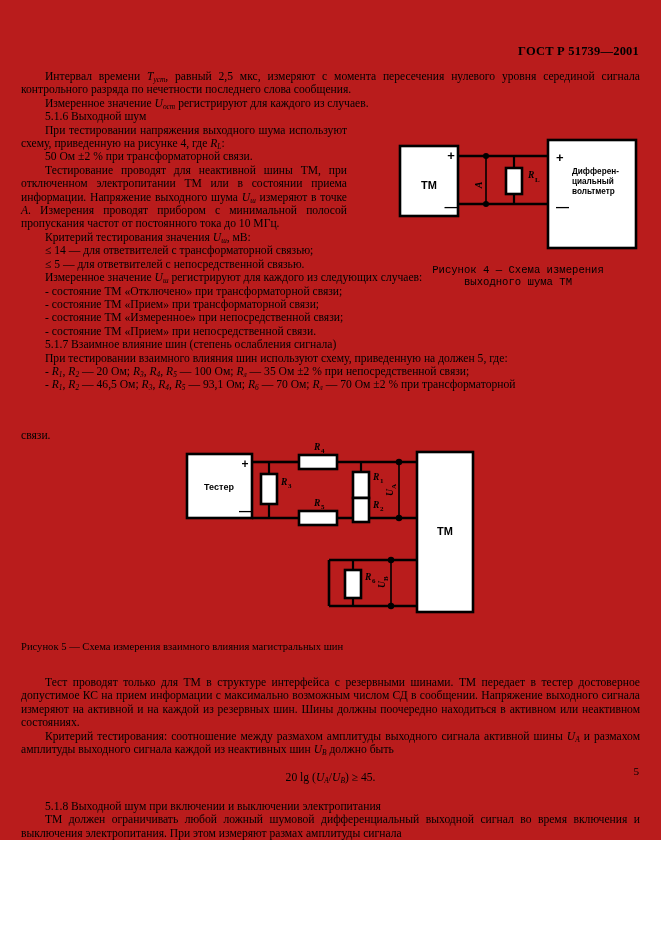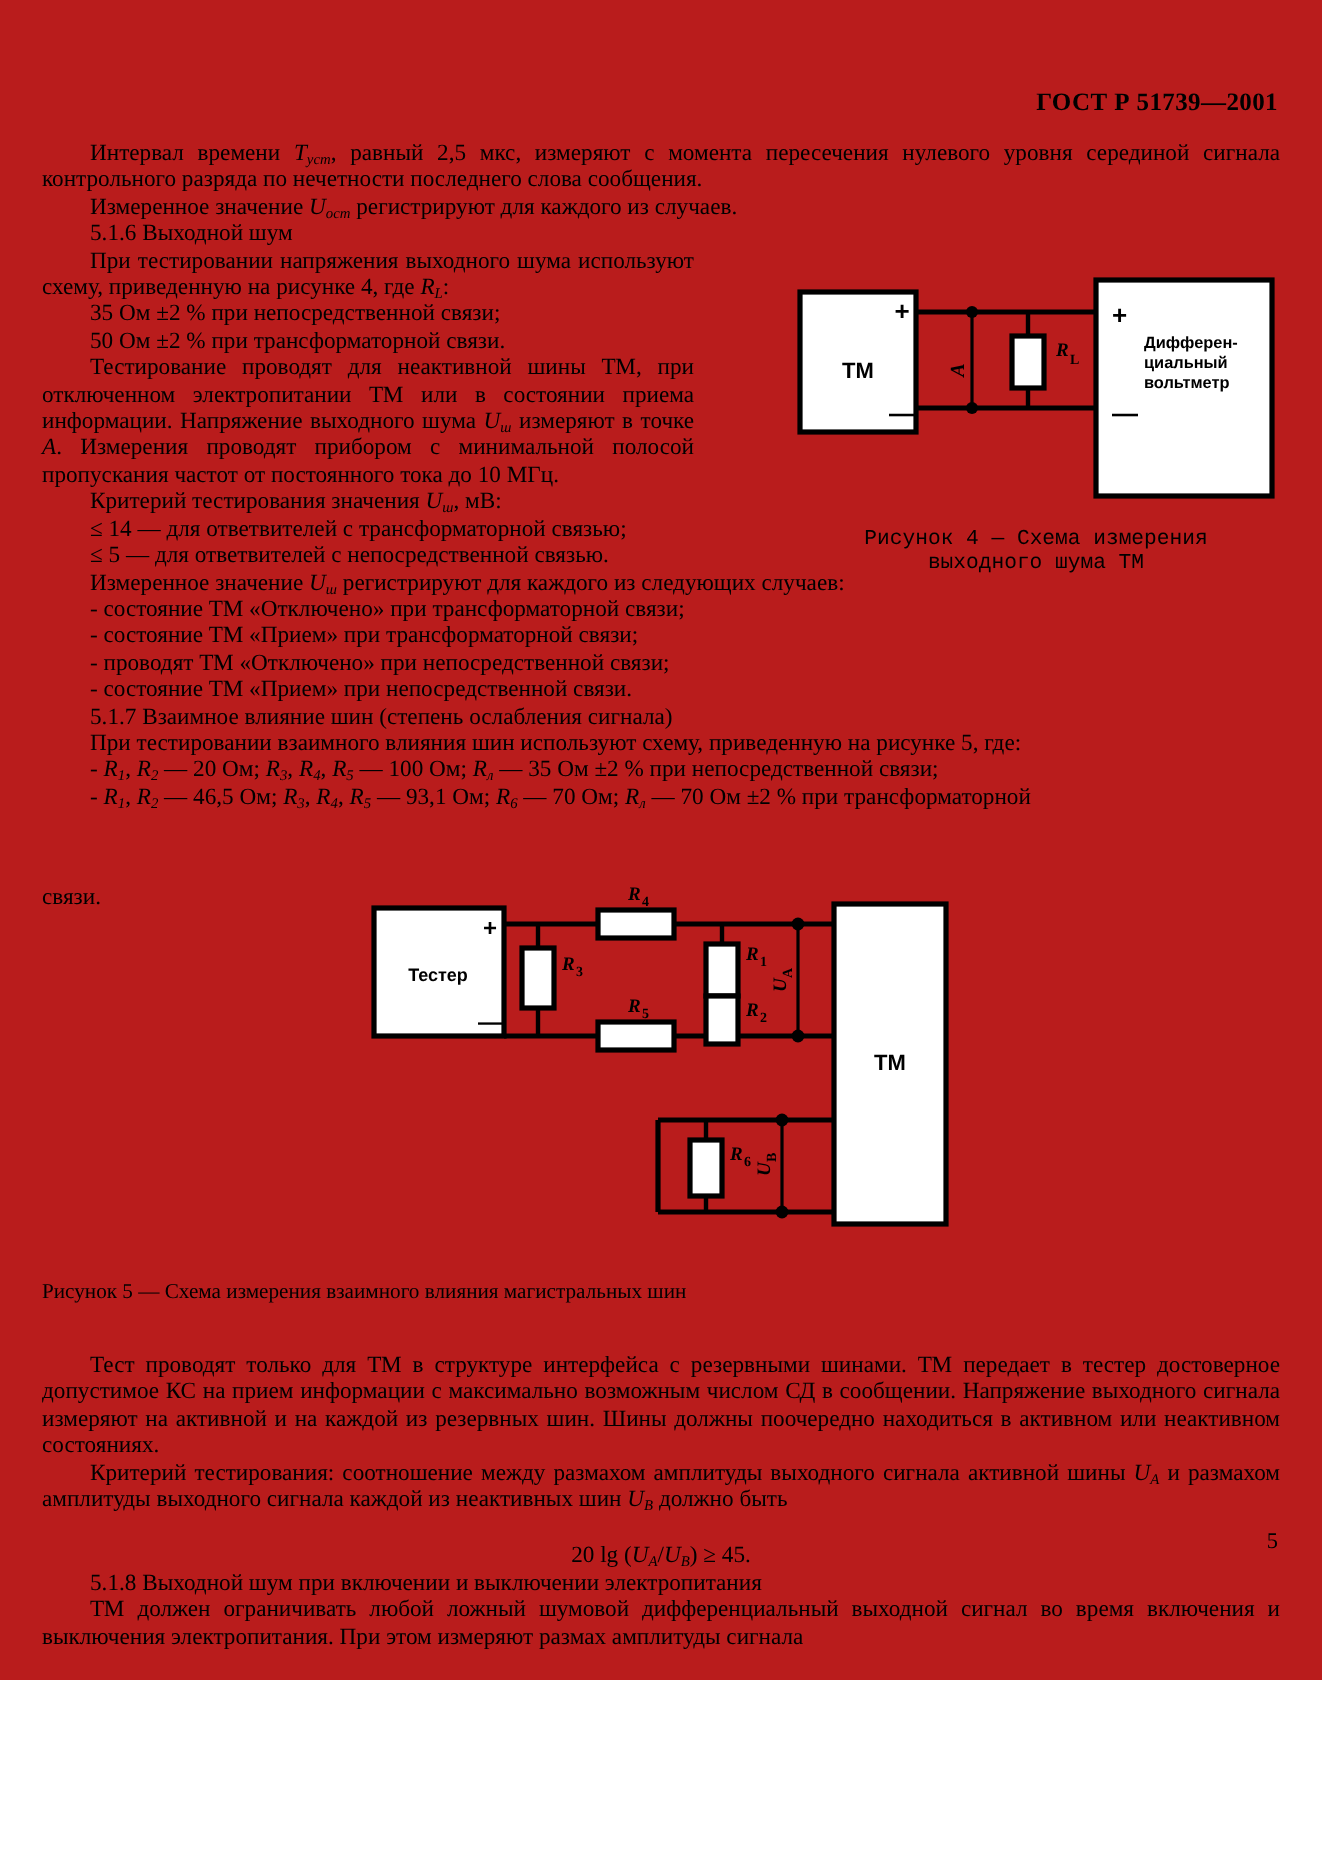--- a/index.html
+++ b/index.html
@@ -130,21 +130,20 @@
       <span>регистрируют для каждого из случаев.</span>
     </p>
 
     <p class="ind">5.1.6  Выходной шум</p>
 
     <div class="col-left">
       <p class="ind">
         <span>При тестировании напряжения выходного шума используют схему, приведенную на рисунке 4, где</span>
         <i class="nowrap"><span>R</span><sub>L</sub></i><span>:</span>
       </p>
-      <p class="ind">35 Ом ±2 % при непосредственной связи;</p>
       <p class="ind">50 Ом ±2 % при трансформаторной связи.</p>
       <p class="ind">
         <span>Тестирование проводят для неактивной шины ТМ, при отключенном электропитании ТМ или в состоянии приема информации. Напряжение выходного шума</span>
         <i class="nowrap"><span>U</span><sub>ш</sub></i>
         <span>измеряют в точке</span>
         <i>A</i><span>. Измерения проводят прибором с минимальной полосой пропускания частот от постоянного тока до 10 МГц.</span>
       </p>
     </div>
 
     <p class="ind">
@@ -156,25 +155,25 @@
       <p class="ind">≤ 5 — для ответвителей с непосредственной связью.</p>
     </div>
 
     <p class="ind">
       <span>Измеренное значение</span>
       <i class="nowrap"><span>U</span><sub>ш</sub></i>
       <span>регистрируют для каждого из следующих случаев:</span>
     </p>
     <p class="ind">- состояние ТМ «Отключено» при трансформаторной связи;</p>
     <p class="ind">- состояние ТМ «Прием» при трансформаторной связи;</p>
-    <p class="ind">- проводят ТМ «Отключено» при непосредственной связи;</p>
+    <p class="ind">- состояние ТМ «Измеренное» при непосредственной связи;</p>
     <p class="ind">- состояние ТМ «Прием» при непосредственной связи.</p>
 
     <p class="ind">5.1.7  Взаимное влияние шин (степень ослабления сигнала)</p>
-    <p class="ind">При тестировании взаимного влияния шин используют схему, приведенную на рисунке 5, где:</p>
+    <p class="ind">При тестировании взаимного влияния шин используют схему, приведенную на должен 5, где:</p>
 
     <p class="ind"><span>- </span><i><span>R</span><sub>1</sub></i><span>, </span><i><span>R</span><sub>2</sub></i><span> — 20 Ом; </span><i><span>R</span><sub>3</sub></i><span>, </span><i><span>R</span><sub>4</sub></i><span>, </span><i><span>R</span><sub>5</sub></i><span> — 100 Ом; </span><i><span>R</span><sub>л</sub></i><span> — 35 Ом ±2 % при непосредственной связи;</span></p>
 
     <p class="ind"><span>- </span><i><span>R</span><sub>1</sub></i><span>, </span><i><span>R</span><sub>2</sub></i><span> — 46,5 Ом; </span><i><span>R</span><sub>3</sub></i><span>, </span><i><span>R</span><sub>4</sub></i><span>, </span><i><span>R</span><sub>5</sub></i><span> — 93,1 Ом; </span><i><span>R</span><sub>6</sub></i><span> — 70 Ом; </span><i><span>R</span><sub>л</sub></i><span> — 70 Ом ±2 % при трансформаторной</span></p>
 
     <p class="noind">связи.</p>
   </div>
 
   <div class="fig4-wrap">
     <div class="fig4">
@@ -290,18 +289,18 @@
     <p class="ind">
       <span>Критерий тестирования: соотношение между размахом амплитуды выходного сигнала активной шины</span>
       <i class="nowrap"><span>U</span><sub>A</sub></i>
       <span>и размахом амплитуды выходного сигнала каждой из неактивных шин</span>
       <i class="nowrap"><span>U</span><sub>B</sub></i>
       <span>должно быть</span>
     </p>
 
     <p class="formula" style="margin-top:15px;"><span>20 lg (</span><i><span>U</span><sub>A</sub></i><span>/</span><i><span>U</span><sub>B</sub></i><span>) ≥ 45.</span></p>
 
-    <p class="ind" style="">5.1.8  Выходной шум при включении и выключении электропитания</p>
+    <p class="ind" style="margin-top:15px;">5.1.8  Выходной шум при включении и выключении электропитания</p>
     <p class="ind">ТМ должен ограничивать любой ложный шумовой дифференциальный выходной сигнал во время включения и выключения электропитания. При этом измеряют размах амплитуды сигнала</p>
   </div>
 
   <div class="pageno">5</div>
 </div>
 
 </body></html>

